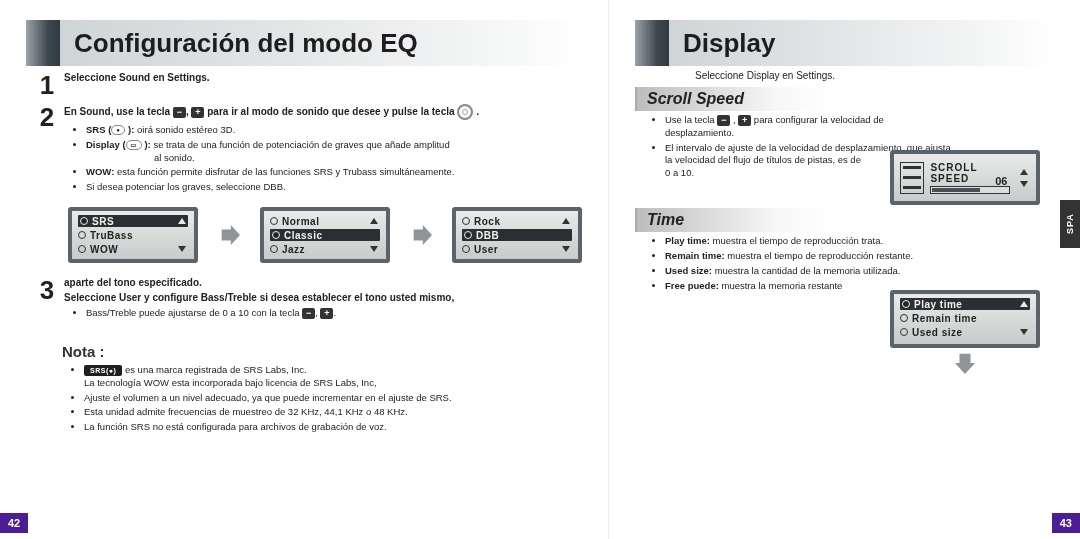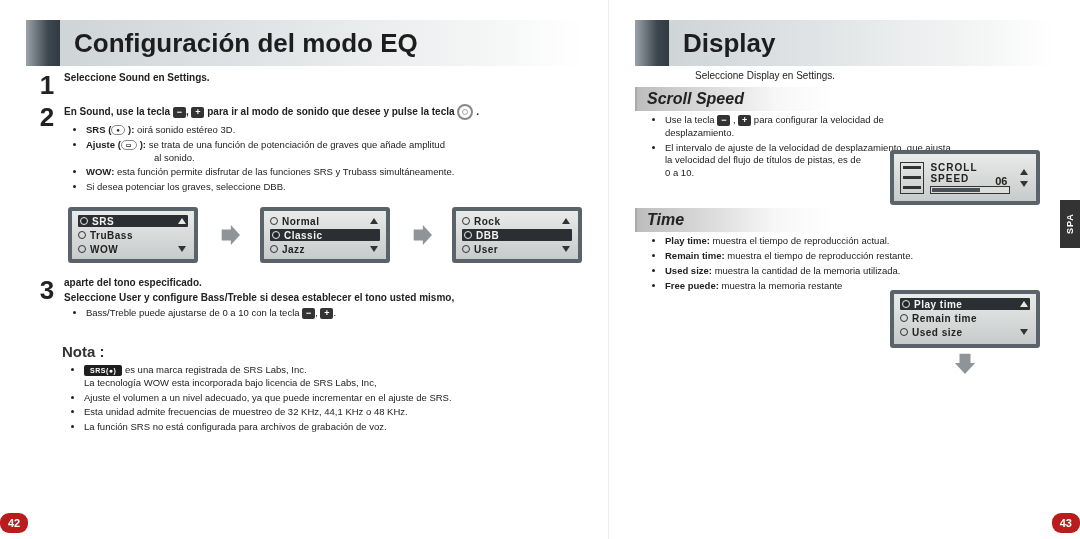--- a/index.html
+++ b/index.html
@@ -102,21 +102,21 @@
   .ss-text .t1 { font-size:10px;font-weight:700;letter-spacing:1px;position:relative;}
   .ss-bar { width:80px;height:8px;border:1px solid #333;position:relative;background:#dcdedc;}
   .ss-bar .fill { position:absolute;left:1px;top:1px;bottom:1px;width:48px;background:#4a5156;}
   .ss-val { position:absolute; right:2px; top:-12px; font-size:11px; font-weight:700;}
   .ss-arrows { margin-left:auto; display:flex; flex-direction:column; gap:6px;}
   .side-lcd2 { position: absolute; right: 40px; top: 290px; width: 150px; }
   .down-arrow { width:22px;height:22px; margin: 4px 0;}
   
   .pagenum {
     position: absolute; bottom: 6px; color: #fff; font-size: 11px; font-weight: 700;
-    background: #b91c1c; padding: 4px 8px; border-radius: 9px;
+    background: #4c1d95; padding: 4px 8px;
   }
   .page-left .pagenum { left: 0; }
   .page-right .pagenum { right: 0; }
   
   .spa-tab {
     position: absolute; right: 0; top: 200px; width: 20px; height: 48px;
     background: #333; color: #fff; font-size: 9px; font-weight: 700;
     display: flex; align-items: center; justify-content: center; letter-spacing: 1px;
     writing-mode: vertical-rl; transform: rotate(180deg);
   }
@@ -150,21 +150,21 @@
           <span class="plus-icon">+</span>
           <span>para ir al modo de sonido que desee y pulse la tecla</span>
           <span class="jog-icon"></span> .
         </div>
         <ul class="bullets">
           <li>
             <b><span>SRS (</span><span class="srs-chip">●</span> <span>):</span></b>
             <span> oirá sonido estéreo 3D.</span>
           </li>
           <li>
-            <b><span>Ajuste (</span><span class="srs-chip">▭</span> <span>):</span></b>
+            <b><span>Display (</span><span class="srs-chip">▭</span> <span>):</span></b>
             <span> se trata de una función de potenciación de graves que añade amplitud</span>
             <div class="indent-sub">al sonido.</div>
           </li>
           <li>
             <b>WOW:</b>
             <span> esta función permite disfrutar de las funciones SRS y Trubass simultáneamente.</span>
           </li>
           <li>
             <span>Si desea potenciar los graves, seleccione DBB.</span>
           </li>
@@ -302,21 +302,21 @@
       </div>
       <div class="ss-arrows">
         <span class="tri-up"></span>
         <span class="tri-down"></span>
       </div>
     </div>
 
     <div class="sub" style="margin-top:28px">
       <div class="sub-title">Time</div>
       <ul class="bullets" style="margin-left:18px; width:310px;">
-        <li><b>Play time:</b><span> muestra el tiempo de reproducción actual.</span></li>
+        <li><b>Play time:</b><span> muestra el tiempo de reproducción trata.</span></li>
         <li><b>Remain time:</b><span> muestra el tiempo de reproducción restante.</span></li>
         <li><b>Used size:</b><span> muestra la cantidad de la memoria utilizada.</span></li>
         <li><b>Free puede:</b><span> muestra la memoria restante</span></li>
       </ul>
     </div>
 
     <div class="side-lcd2">
       <div class="lcd lcd-wide" style="height:58px">
         <div class="lcd-row sel">
             <span class="radio on" style="border-color:#e8e8e4"></span>

